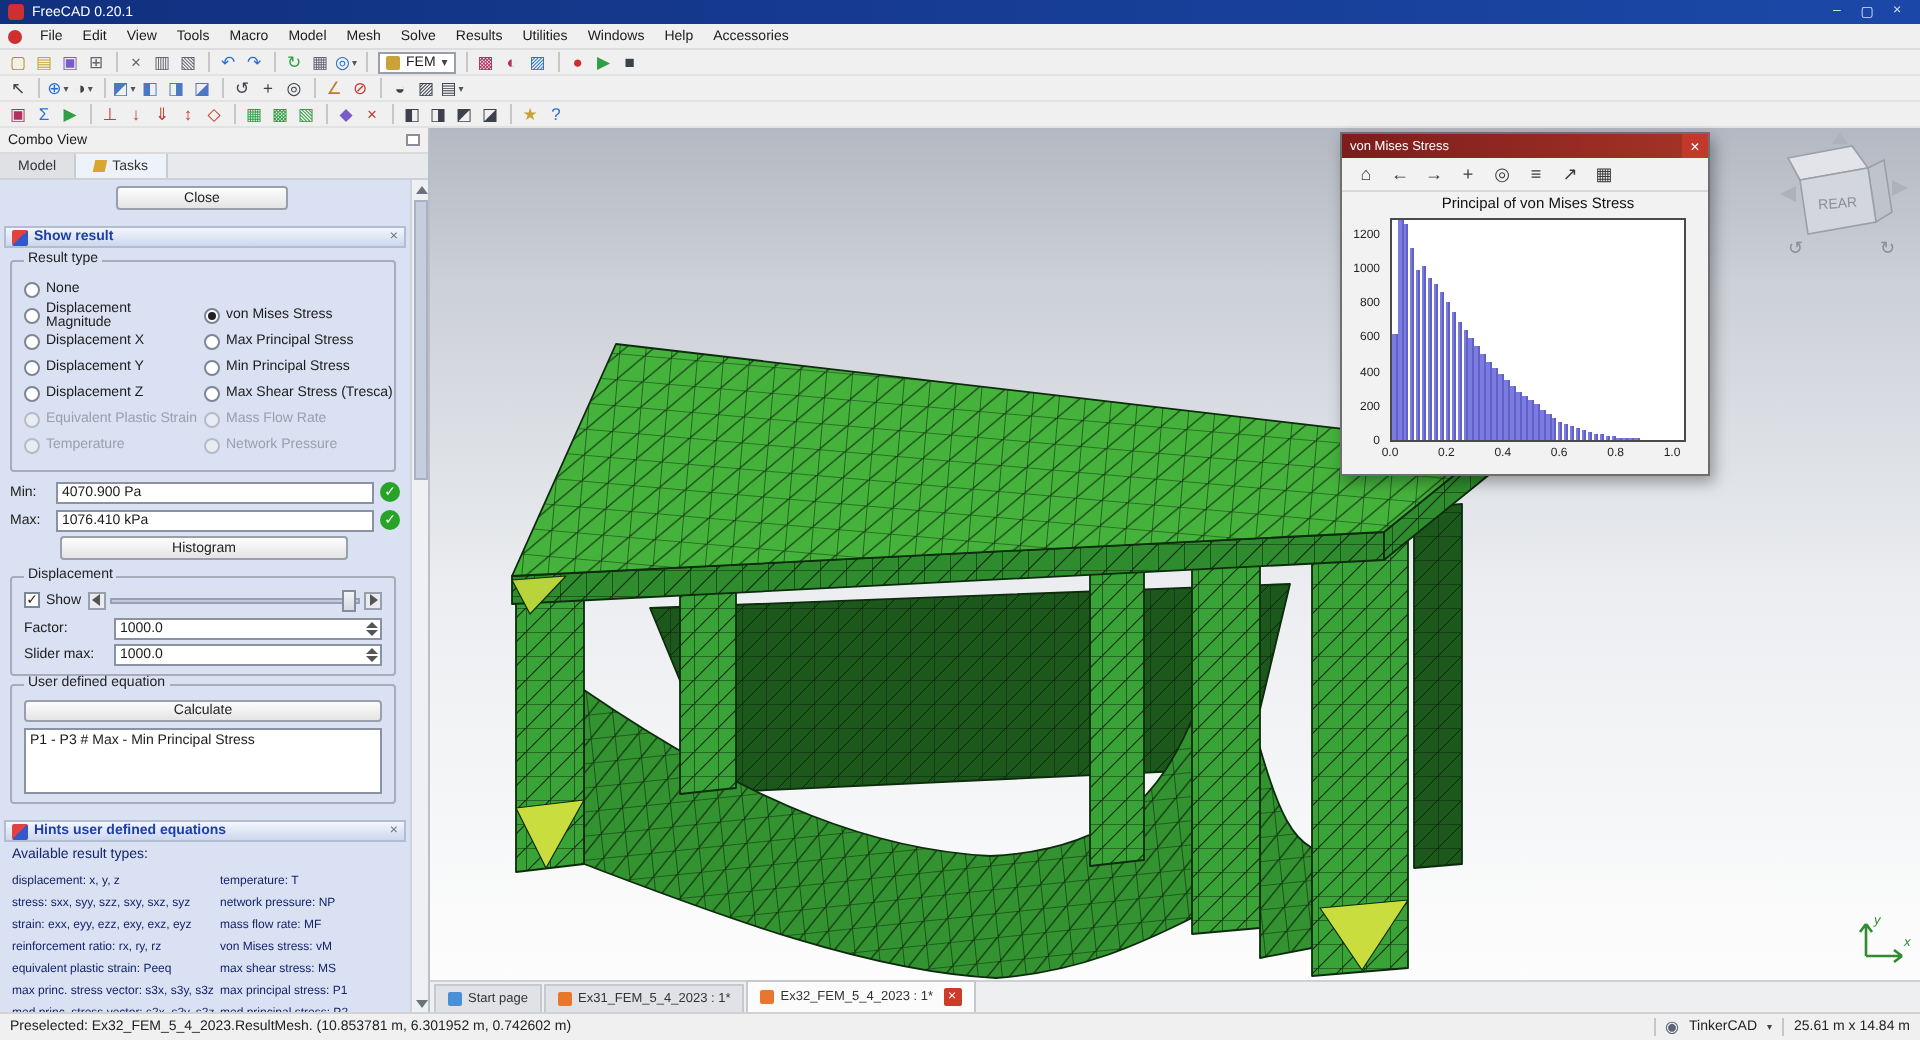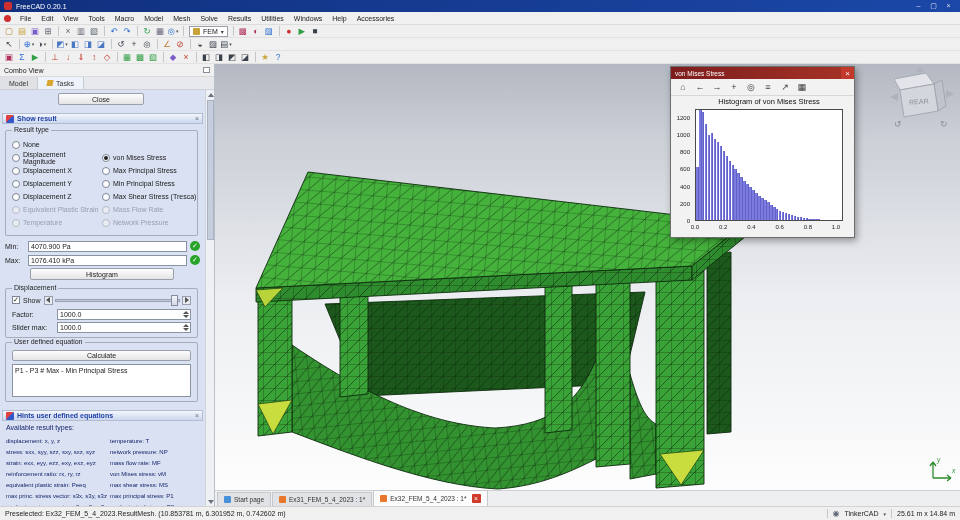--- a/index.html
+++ b/index.html
@@ -529,21 +529,21 @@
     <div id="hist-toolbar">
         <span class="hw-tool">⌂</span>
         <span class="hw-tool">←</span>
         <span class="hw-tool">→</span>
         <span class="hw-tool">+</span>
         <span class="hw-tool">◎</span>
         <span class="hw-tool">≡</span>
         <span class="hw-tool">↗</span>
         <span class="hw-tool">▦</span>
       </div>
-    <div class="hw-chart-title">Histogram of von Mises Stress</div>
+    <div class="hw-chart-title">Principal of von Mises Stress</div>
     <div id="hist-yticks">
         <span class="ytick" style="bottom: -3px;">0</span>
         <span class="ytick" style="bottom: 14.2px;">200</span>
         <span class="ytick" style="bottom: 31.5px;">400</span>
         <span class="ytick" style="bottom: 48.7px;">600</span>
         <span class="ytick" style="bottom: 65.9px;">800</span>
         <span class="ytick" style="bottom: 83.2px;">1000</span>
         <span class="ytick" style="bottom: 100.4px;">1200</span>
       </div>
     <div id="hist-plot">

